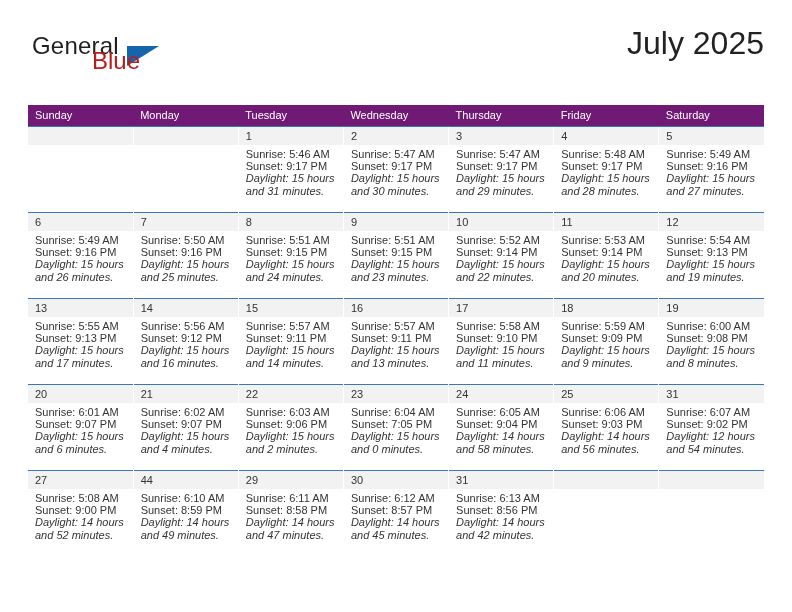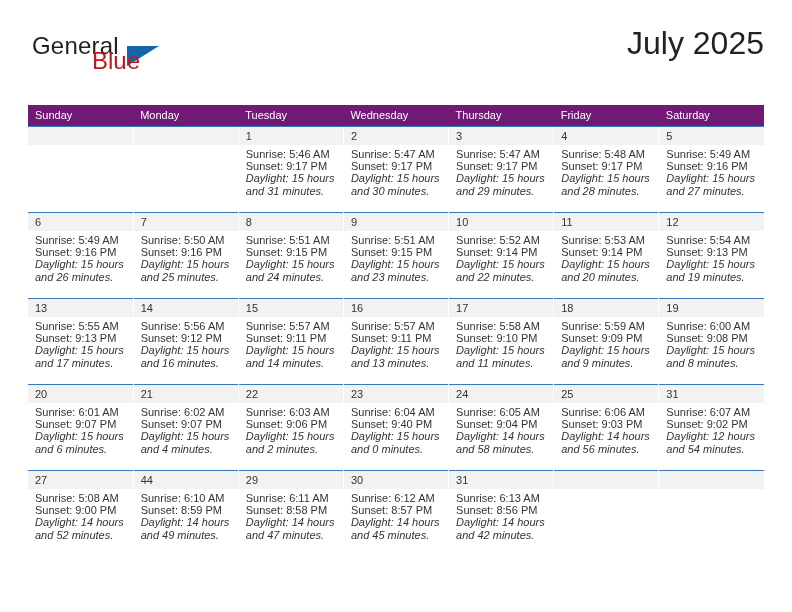--- a/index.html
+++ b/index.html
@@ -411,21 +411,21 @@
                 <div class="sunset">Sunset: 9:06 PM</div>
                 <div class="daylight">Daylight: 15 hours and 2 minutes.</div>
               </div>
             </div>
           </td>
           <td>
             <div class="cell-inner">
               <div class="day-num">23</div>
               <div class="day-info">
                 <div class="sunrise">Sunrise: 6:04 AM</div>
-                <div class="sunset">Sunset: 9:40 PM</div>
+                <div class="sunset">Sunset: 7:05 PM</div>
                 <div class="daylight">Daylight: 15 hours and 0 minutes.</div>
               </div>
             </div>
           </td>
           <td>
             <div class="cell-inner">
               <div class="day-num">24</div>
               <div class="day-info">
                 <div class="sunrise">Sunrise: 6:05 AM</div>
                 <div class="sunset">Sunset: 9:04 PM</div>

